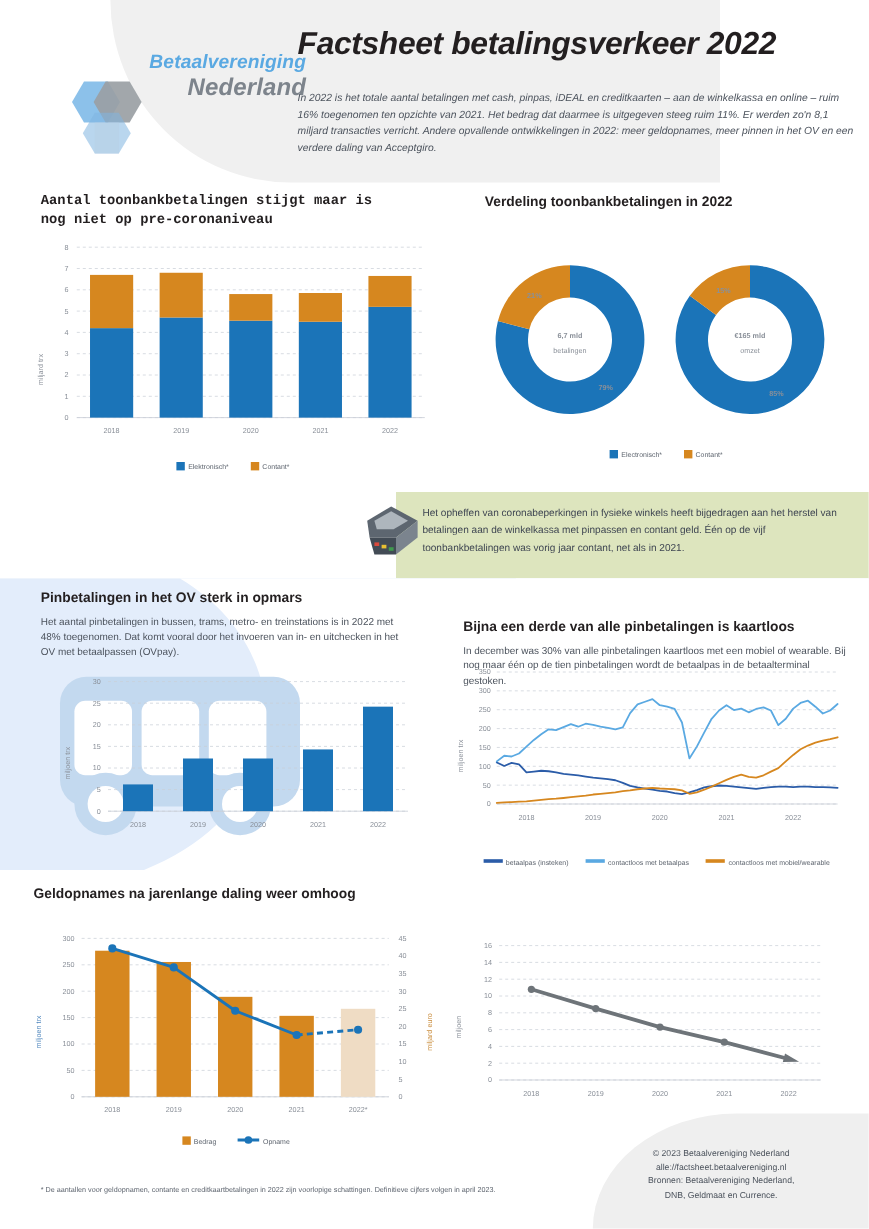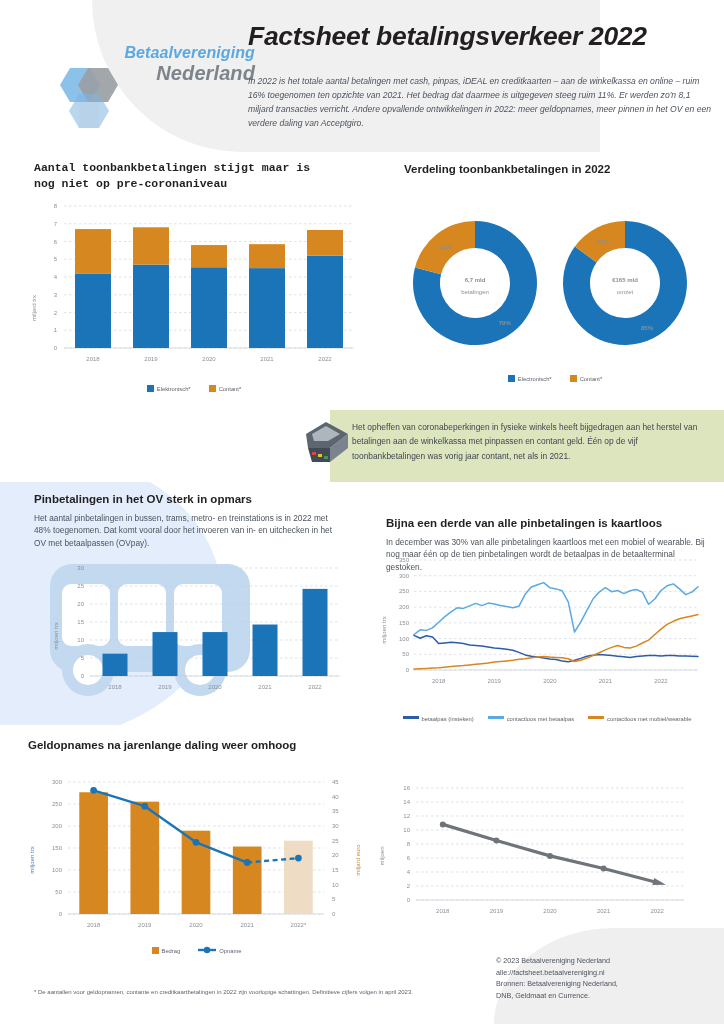--- a/index.html
+++ b/index.html
@@ -46,21 +46,21 @@
   svg{display:block;overflow:visible;}
   .gridline{stroke:#c9ced6;stroke-width:.6;stroke-dasharray:2.5 2.5;}
   .axisline{stroke:#c9ced6;stroke-width:.7;}
 
   .callout-text{position:absolute;left:352px;top:420px;width:356px;font-size:8.4px;
                 line-height:1.72;color:#3f4652;}
   .terminal{position:absolute;left:300px;top:414px;width:56px;height:56px;}
 
   .footnote{position:absolute;left:34px;top:988px;width:480px;font-size:6px;color:#5d646e;line-height:1.4;}
   .credits{position:absolute;right:18px;top:955px;width:210px;font-size:7.2px;color:#4c535d;
-           text-align:left;line-height:1.62;}
+           text-align:center;line-height:1.62;}
 </style>
 </head>
 <body>
 
 <div class="page">
 
   <div class="header">
     <div class="header-bg"></div>
 
     <div class="logo-wrap">

